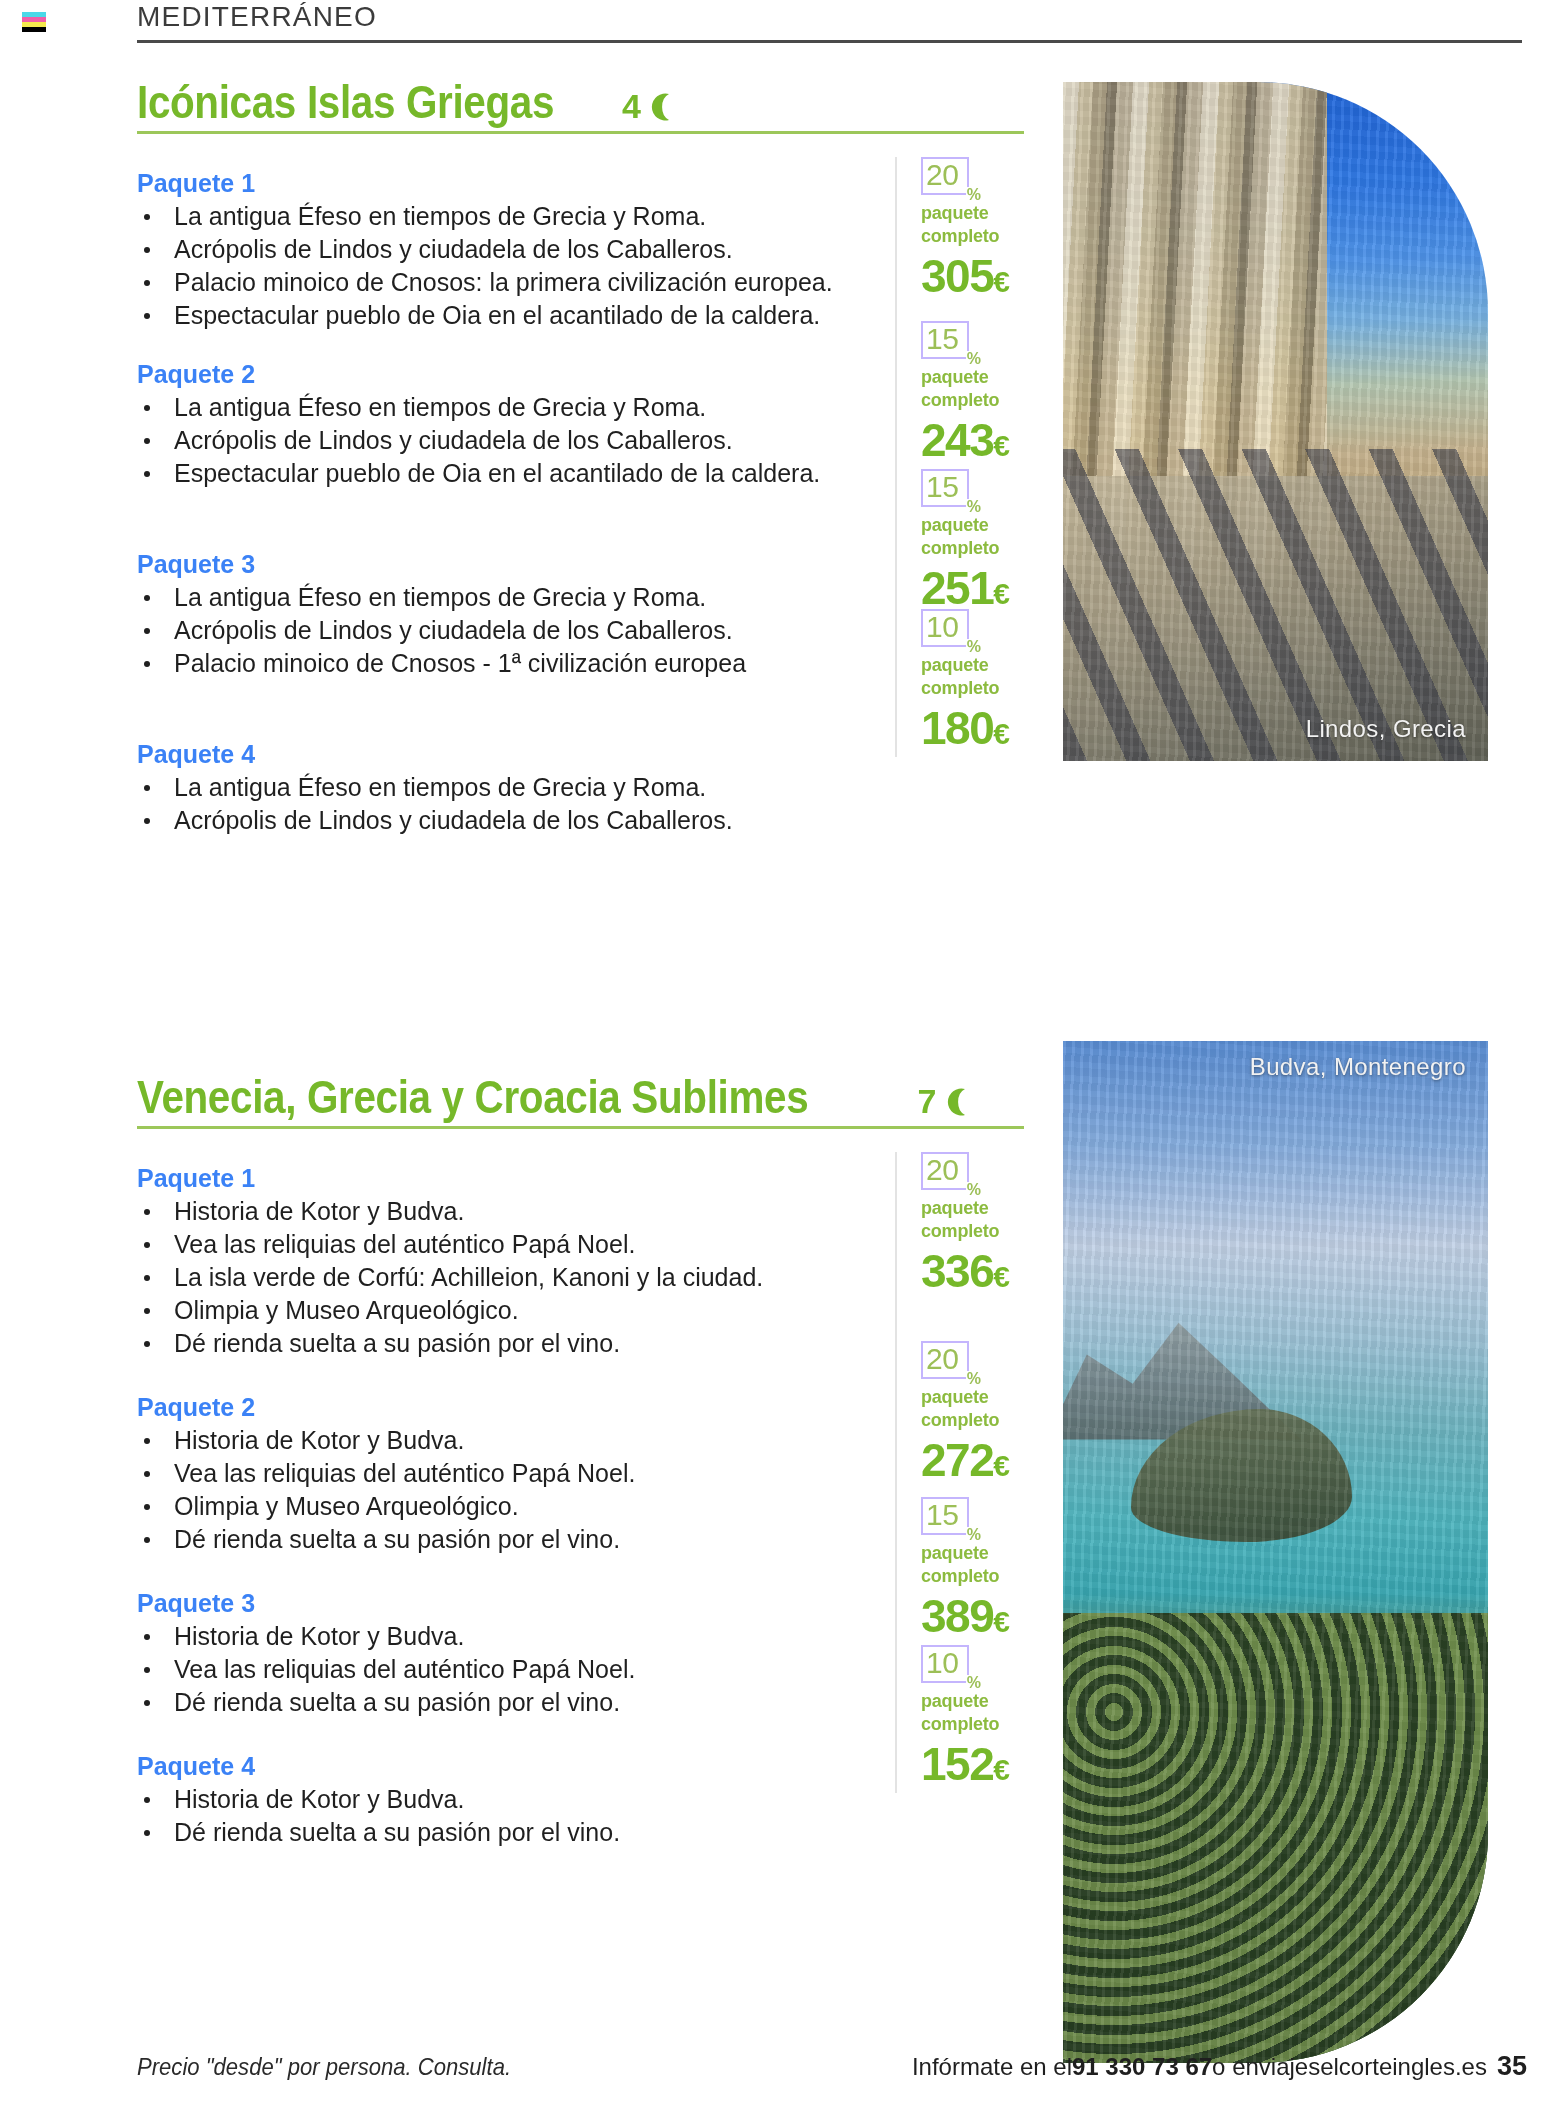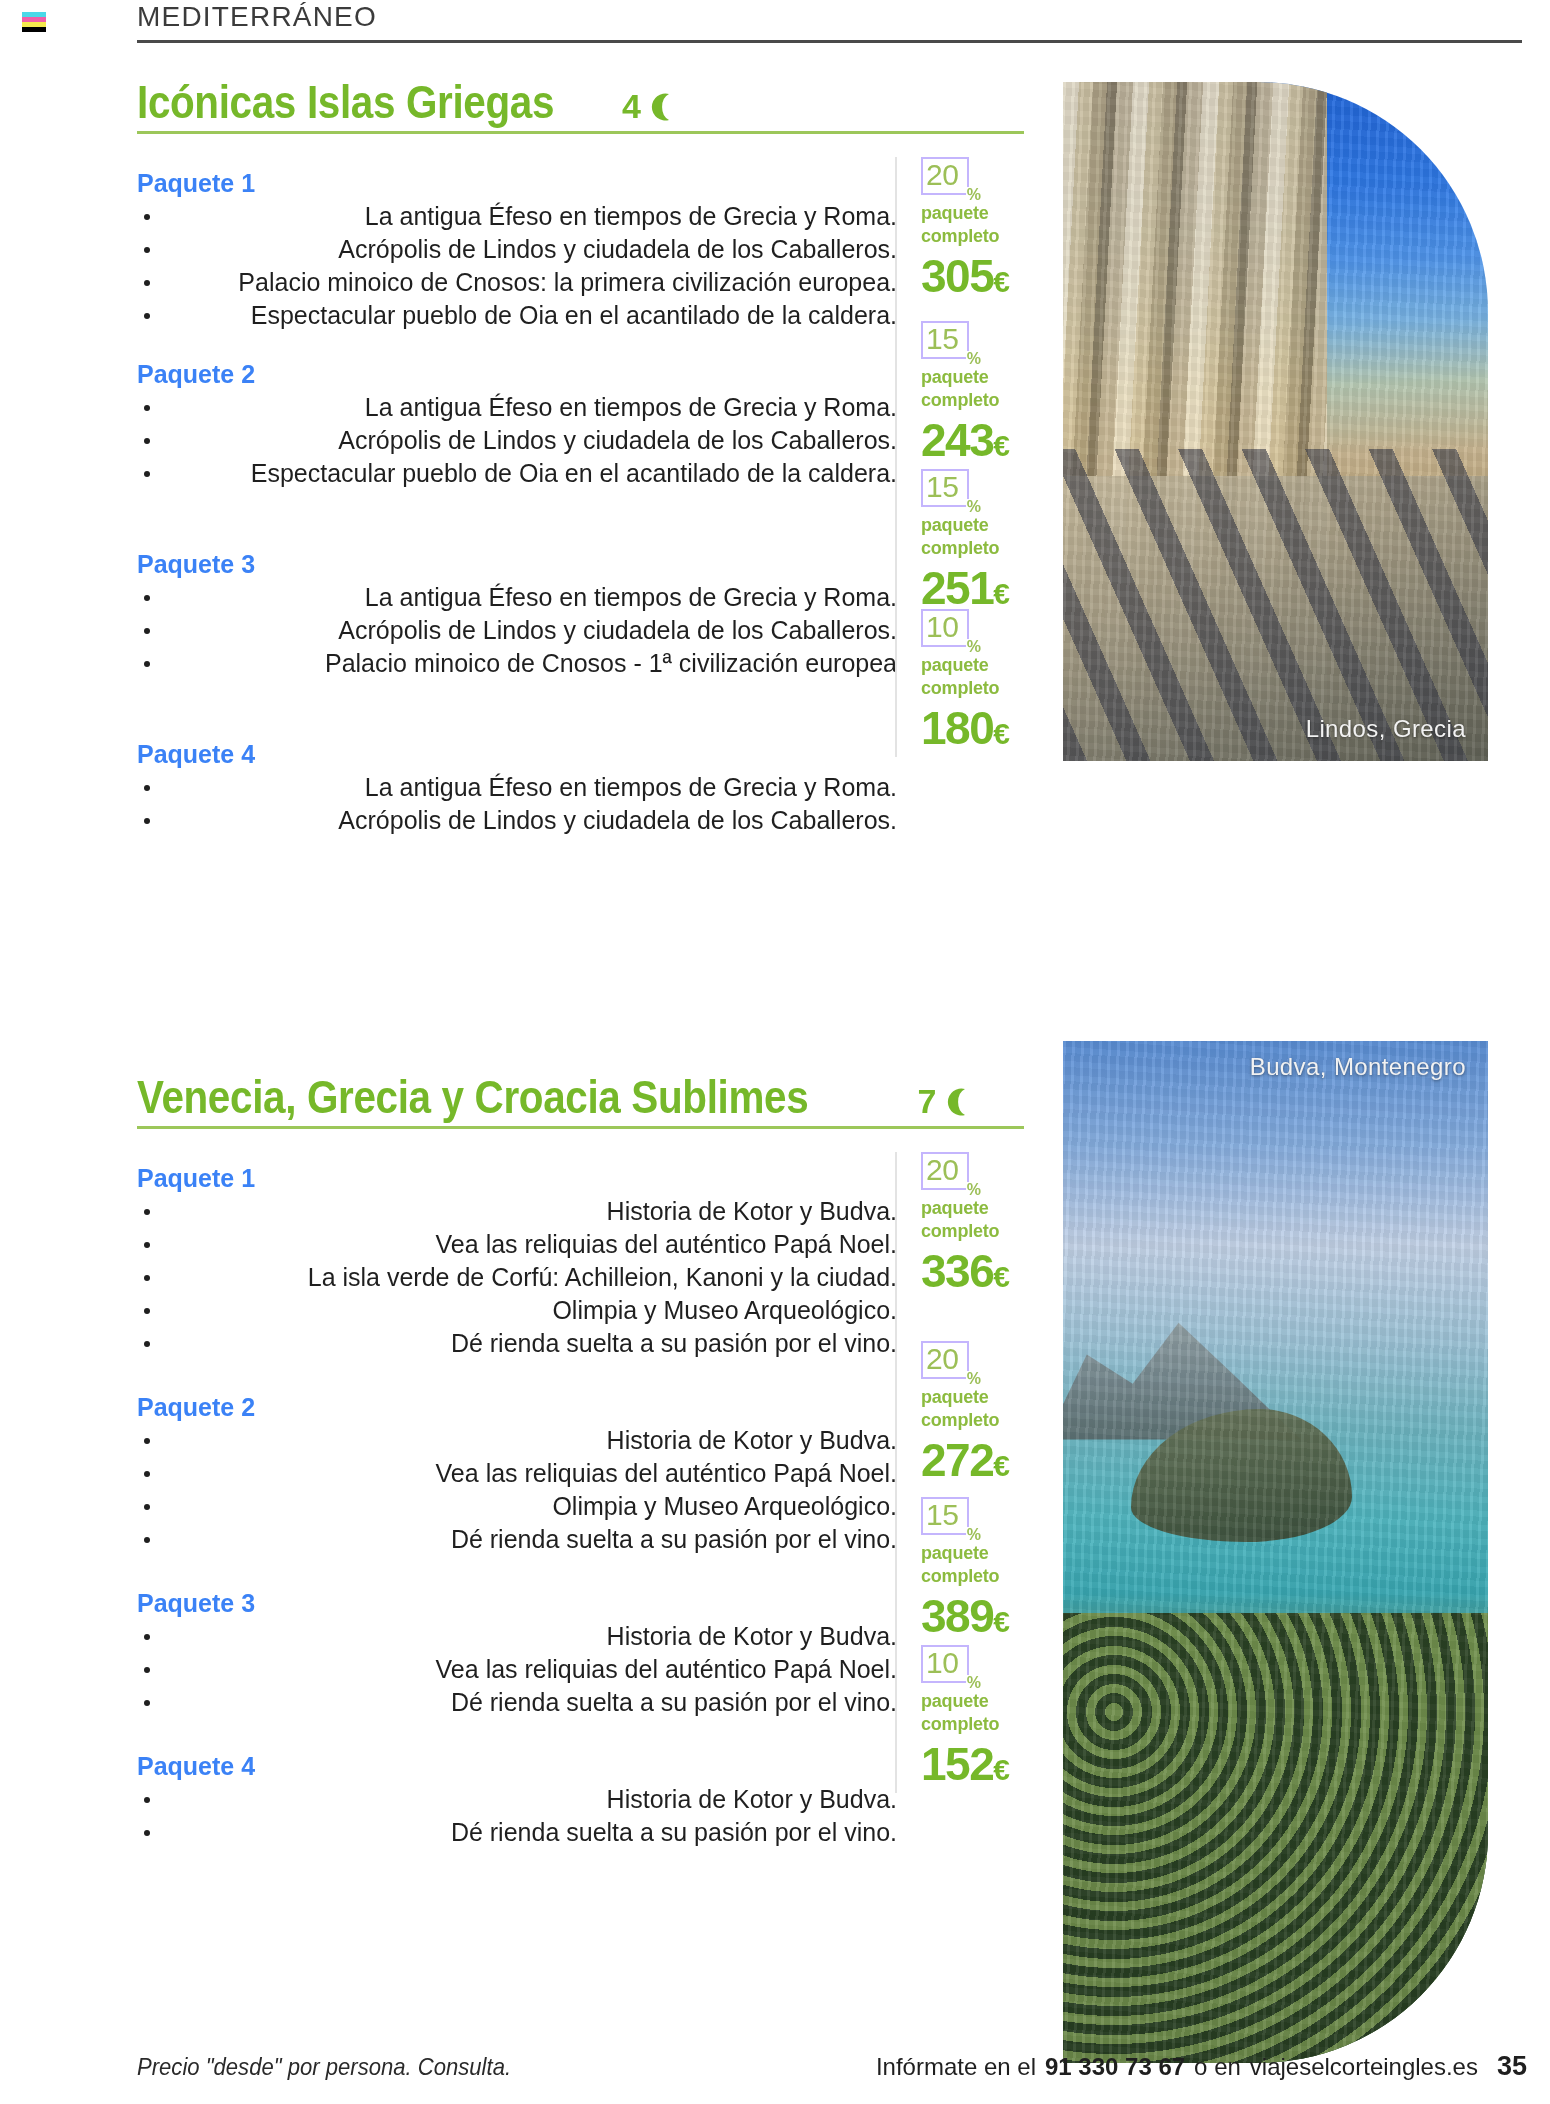--- a/index.html
+++ b/index.html
@@ -93,21 +93,21 @@
   #section-1 .packages { top: 93px; }
 
   .package { margin-bottom: 22px; }
   .package-title {
     font-size: 25px;
     font-weight: 700;
     color: #3b82f6;
     line-height: 32px;
     margin-bottom: 1px;
   }
-  .bullets { list-style: none; text-align: right; }
+  .bullets { list-style: none; }
   .bullets li {
     position: relative;
     font-size: 25px;
     line-height: 33px;
     color: #1f1f1f;
     padding-left: 37px;
   }
   .bullets li::before {
     content: "";
     position: absolute;
@@ -285,21 +285,20 @@
     font-family: "Liberation Sans Narrow", "Liberation Sans", sans-serif;
     transform: scaleX(0.92);
     transform-origin: left center;
     white-space: nowrap;
   }
   .footer-right {
     font-size: 24px;
     color: #1f1f1f;
     display: flex;
     align-items: baseline;
-    gap: 9px;
     font-family: "Liberation Sans Narrow", "Liberation Sans", sans-serif;
     white-space: nowrap;
   }
   .footer-right .phone { font-weight: 700; }
   .footer-right .pageno {
     font-weight: 700;
     font-size: 27px;
     margin-left: 10px;
   }
 </style>

